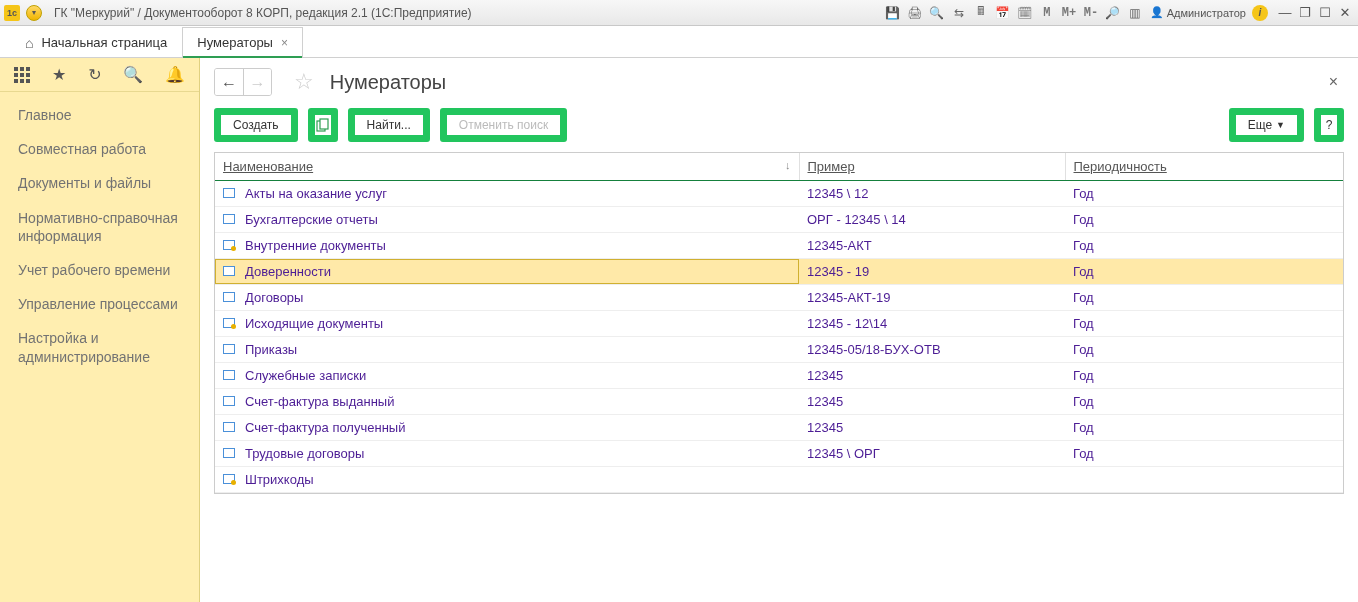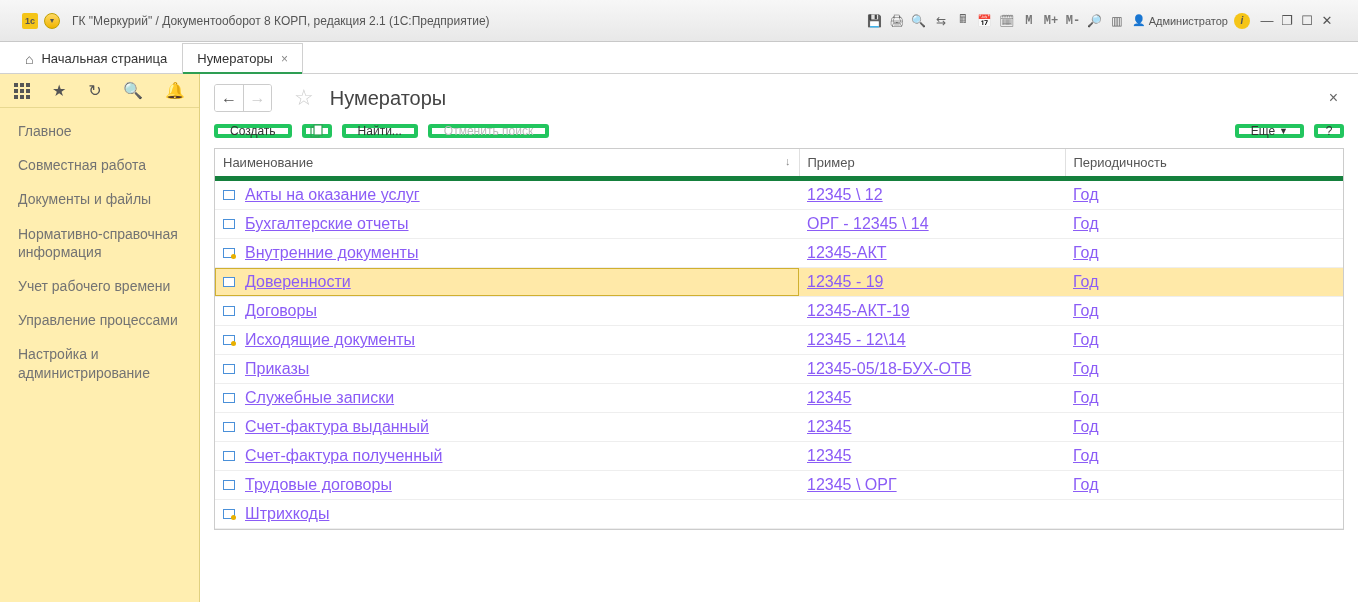--- a/index.html
+++ b/index.html
@@ -1,19 +1,19 @@
 <!DOCTYPE html>
 <html><head>
 <meta charset="utf-8">
 <style>
   * { box-sizing: border-box; margin: 0; padding: 0; }
   body { font-family: Arial, sans-serif; font-size: 13px; color: #333; background: #fff; width: 1358px; height: 602px; overflow: hidden; }
 
   
-  .titlebar { height: 42px; background: linear-gradient(to bottom, #f7f7f7, #e8e8e8); border-bottom: 1px solid #c8c8c8; display: flex; align-items: center; padding: 0 22px; font-size: 12px; color: #555; }
+  .titlebar { height: 26px; background: linear-gradient(to bottom, #f7f7f7, #e8e8e8); border-bottom: 1px solid #c8c8c8; display: flex; align-items: center; padding: 0 4px; font-size: 12px; color: #555; }
   .titlebar .left { display: flex; align-items: center; gap: 6px; }
   .titlebar .logo { width: 16px; height: 16px; background: #f5c518; border-radius: 2px; display: flex; align-items: center; justify-content: center; font-size: 9px; font-weight: bold; color: #555;}
   .titlebar .circle { width: 16px; height: 16px; border-radius: 50%; background: linear-gradient(to bottom, #ffd966, #f0b400); border: 1px solid #c0a000; display:flex;align-items:center;justify-content:center;font-size:8px;color:#555;}
   .titlebar .title-text { margin-left: 6px; }
   .titlebar .right { margin-left: auto; display: flex; align-items: center; gap: 4px; }
   .tb-icon { width: 18px; height: 18px; display: flex; align-items: center; justify-content: center; font-size: 12px; color: #666; cursor: pointer; }
   .tb-icon.txt { font-weight: bold; font-family: "Courier New", monospace; color:#777;}
   .user-block { display: flex; align-items: center; gap: 3px; font-size: 11px; color: #555; margin: 0 2px;}
   .win-btns { display:flex; gap:2px; margin-left:4px;}
   .win-btn { width:18px; height:16px; display:flex;align-items:center;justify-content:center;font-size:13px;color:#555;cursor:pointer;}
@@ -44,32 +44,32 @@
   .content-header { display: flex; align-items: center; padding: 10px 14px 6px 14px; gap: 8px; }
   .nav-arrows { display:flex; border:1px solid #ccc; border-radius:3px; overflow:hidden;}
   .nav-arrow { width:28px;height:26px;display:flex;align-items:center;justify-content:center;font-size:16px;color:#555;cursor:pointer;background:#fff;}
   .nav-arrow + .nav-arrow { border-left:1px solid #ccc;}
   .nav-arrow.disabled { color:#ccc; cursor:default;}
   .star-h { font-size: 22px; color: #ccc; margin: 0 8px 0 14px; cursor:pointer;}
   .page-title { font-size: 20px; color: #444; }
   .close-page { margin-left: auto; font-size: 16px; color: #666; cursor: pointer; padding-right:6px;}
 
   .toolbar { display: flex; align-items: center; padding: 6px 14px 10px 14px; gap: 10px; }
-  .btn { height: 14px; padding: 0 12px; border: 4px solid #22c55e; border-radius: 3px; background: #fff; font-size: 12px; color: #333; cursor: pointer; display:flex;align-items:center;}
+  .btn { height: 34px; padding: 0 12px; border: 7px solid #22c55e; border-radius: 3px; background: #fff; font-size: 12px; color: #333; cursor: pointer; display:flex;align-items:center;}
   .btn.icon-only { width:30px; padding:0; justify-content:center;}
   .btn.disabled { color:#bbb; cursor:default;}
   .toolbar-right { margin-left:auto; display:flex; gap:10px;}
   .btn .dd { margin-left:4px; font-size:9px;}
 
   .table-wrap { margin: 0 14px; border: 1px solid #ccc; }
   table { width: 100%; border-collapse: collapse; table-layout: fixed; }
-  th { text-align: left; font-weight: normal; font-size: 13px; color: #555; padding: 6px 8px; border-bottom: 5px solid #15803d; background: #fff; position:relative;}
+  th { text-align: left; font-weight: normal; font-size: 13px; color: #555; padding: 6px 8px; border-bottom: 1px solid #15803d; background: #fff; position:relative;text-decoration:underline;}
   th + th { border-left: 1px solid #e0e0e0;}
   th .sort-ind { position:absolute; right:8px; color:#888; font-size:11px;}
-  td { padding: 5px 8px; font-size: 16px; color: #8b5cf6; border-bottom: 1px solid #eee; text-decoration: underline; }
+  td { padding: 5px 8px; font-size: 13px; color: #4c1d95; border-bottom: 1px solid #eee; }
   tr.selected td { background: #ffe9a8; }
   tr.selected td:first-child { position:relative;margin-top:8px;}
   tr.selected td:first-child::before { content:""; position:absolute; left:0; top:0; bottom:0; right:0; border:1px solid #d0b030; pointer-events:none;}
   .row-ic { width:12px; height:10px; display:inline-block; margin-right:10px; position:relative; top:0px;}
   .row-ic.svgA { background:#fff; border:1px solid #4a90d9;}
   .row-ic.svgB { background:#fff; border:1px solid #4a90d9;}
   .row-ic.svgB::after { content:""; position:absolute; right:-2px; bottom:-2px; width:5px;height:5px;background:#e8b000;border-radius:50%;}
   col.c1 { width: 584px;}
   col.c2 { width: 266px;}
   col.c3 { }

